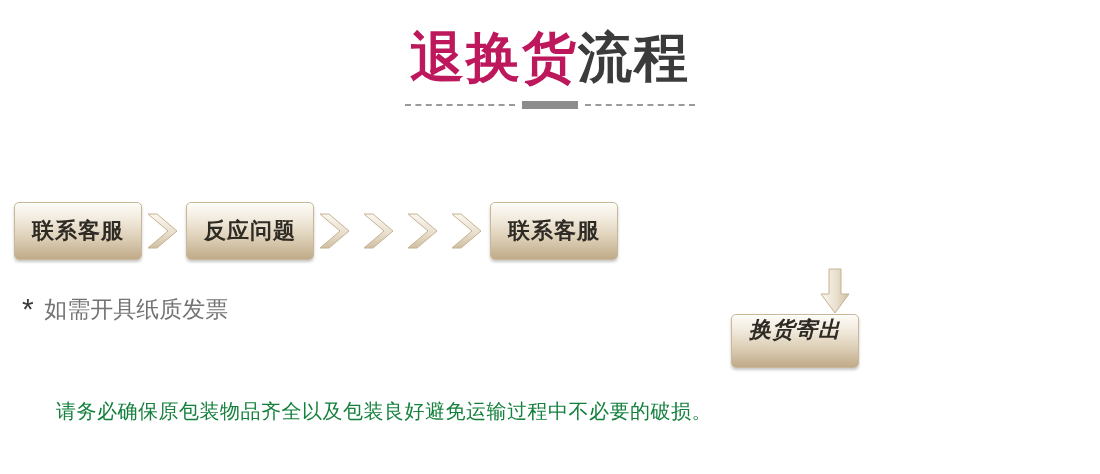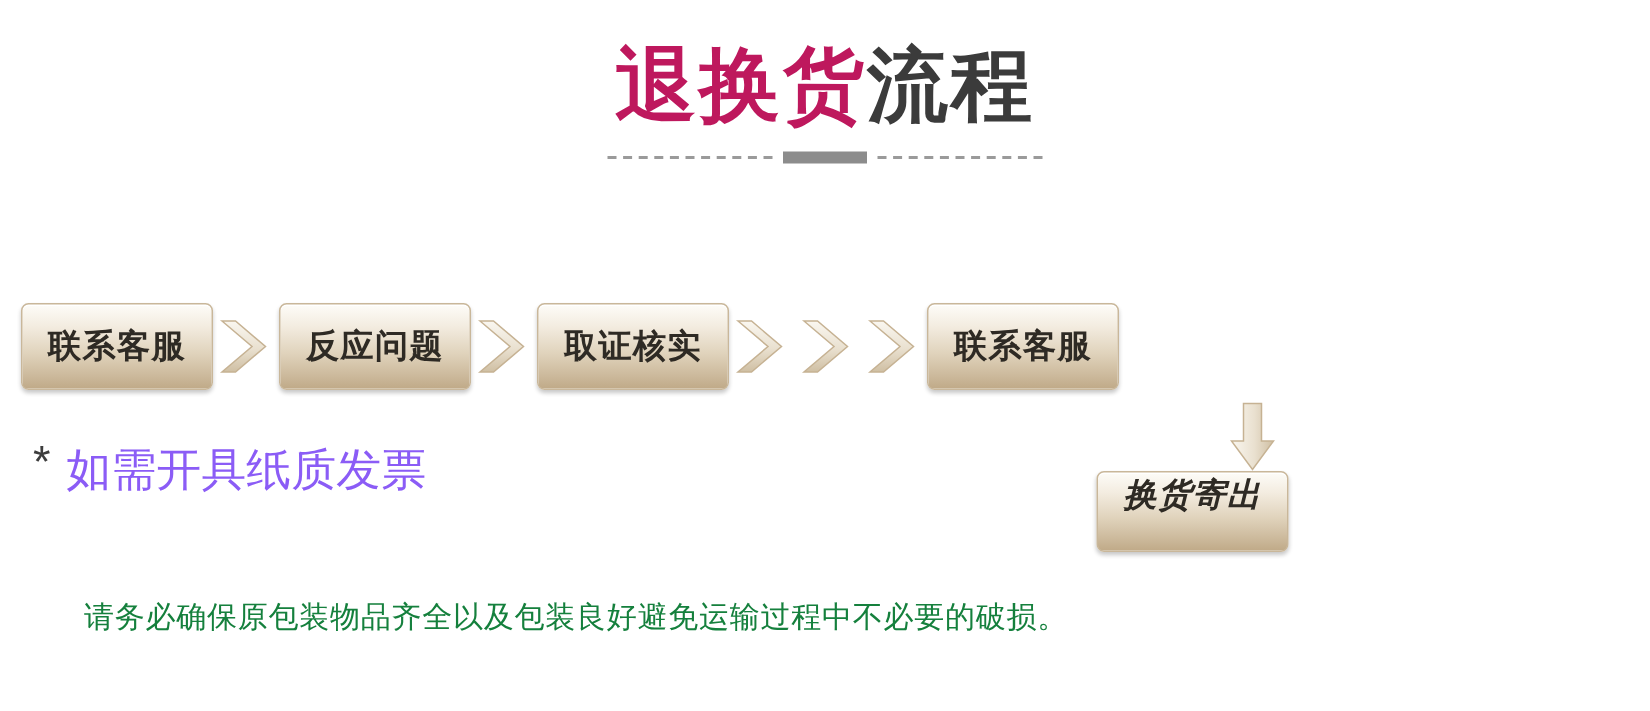--- a/index.html
+++ b/index.html
@@ -142,24 +142,24 @@
     font-size: 30px;
     line-height: 1;
     vertical-align: top;
     margin-right: 6px;
   }
   .note .note-lines {
     display: inline-block;
     vertical-align: top;
   }
   .note .line {
-    font-size: 30px;
+    font-size: 23px;
     line-height: 1.32;
     white-space: nowrap;
-    color: #8b5cf6;
+    color: #737373;
   }
   .note .line2 { padding-left: 4px; }
 
   .footnote {
     position: absolute;
     left: 56px;
     top: 398px;
     font-size: 20px;
     color: #15803d;
     white-space: nowrap;
@@ -200,23 +200,20 @@
 
   <div class="node">
     <span class="label">反应问题</span>
   </div>
   <div class="chev">
     <svg width="36" height="40" viewBox="0 0 36 40" aria-hidden="true">
       <path d="M2 3 L22 20 L2 37 L11 37 L31 20 L11 3 Z" fill="url(#cg1)" stroke="#c6b293" stroke-width="1"></path>
     </svg>
   </div>
 
-  <div class="node">
-    <span class="label">取证核实</span>
-  </div>
   <div class="chev">
     <svg width="36" height="40" viewBox="0 0 36 40" aria-hidden="true">
       <path d="M2 3 L22 20 L2 37 L11 37 L31 20 L11 3 Z" fill="url(#cg1)" stroke="#c6b293" stroke-width="1"></path>
     </svg>
   </div>
 
   <div class="chev">
     <svg width="36" height="40" viewBox="0 0 36 40" aria-hidden="true">
       <path d="M2 3 L22 20 L2 37 L11 37 L31 20 L11 3 Z" fill="url(#cg1)" stroke="#c6b293" stroke-width="1"></path>
     </svg>

